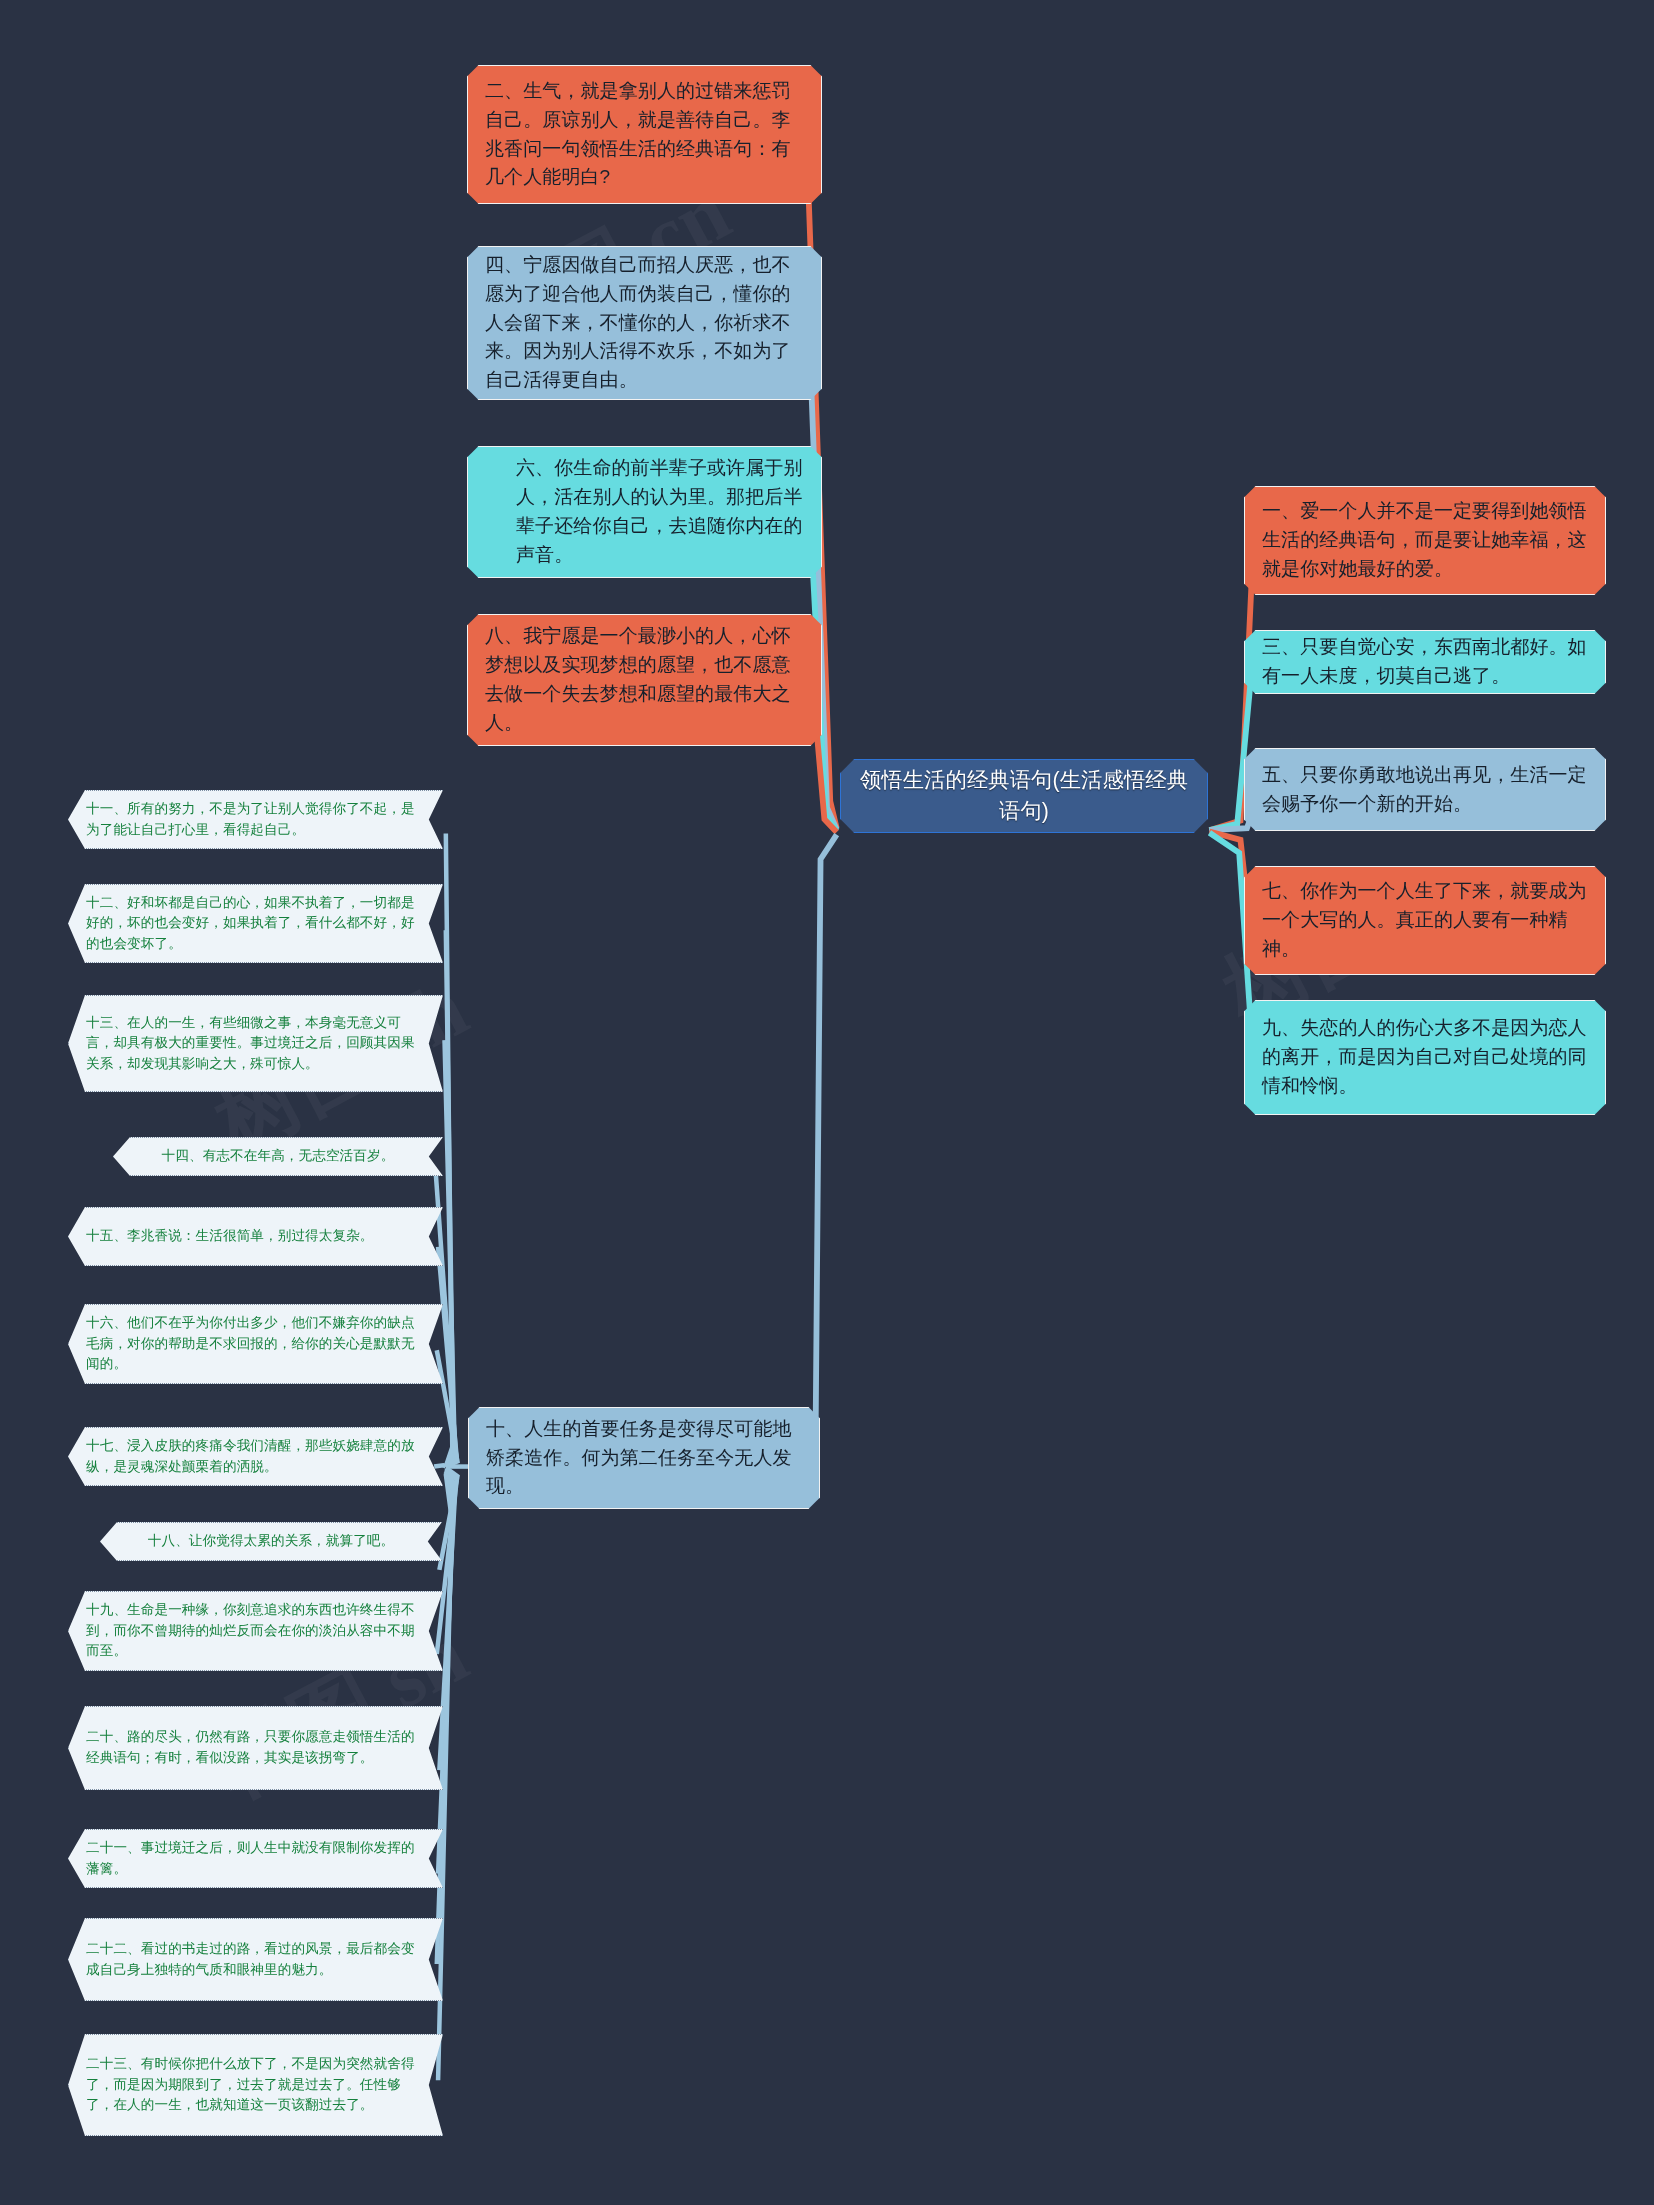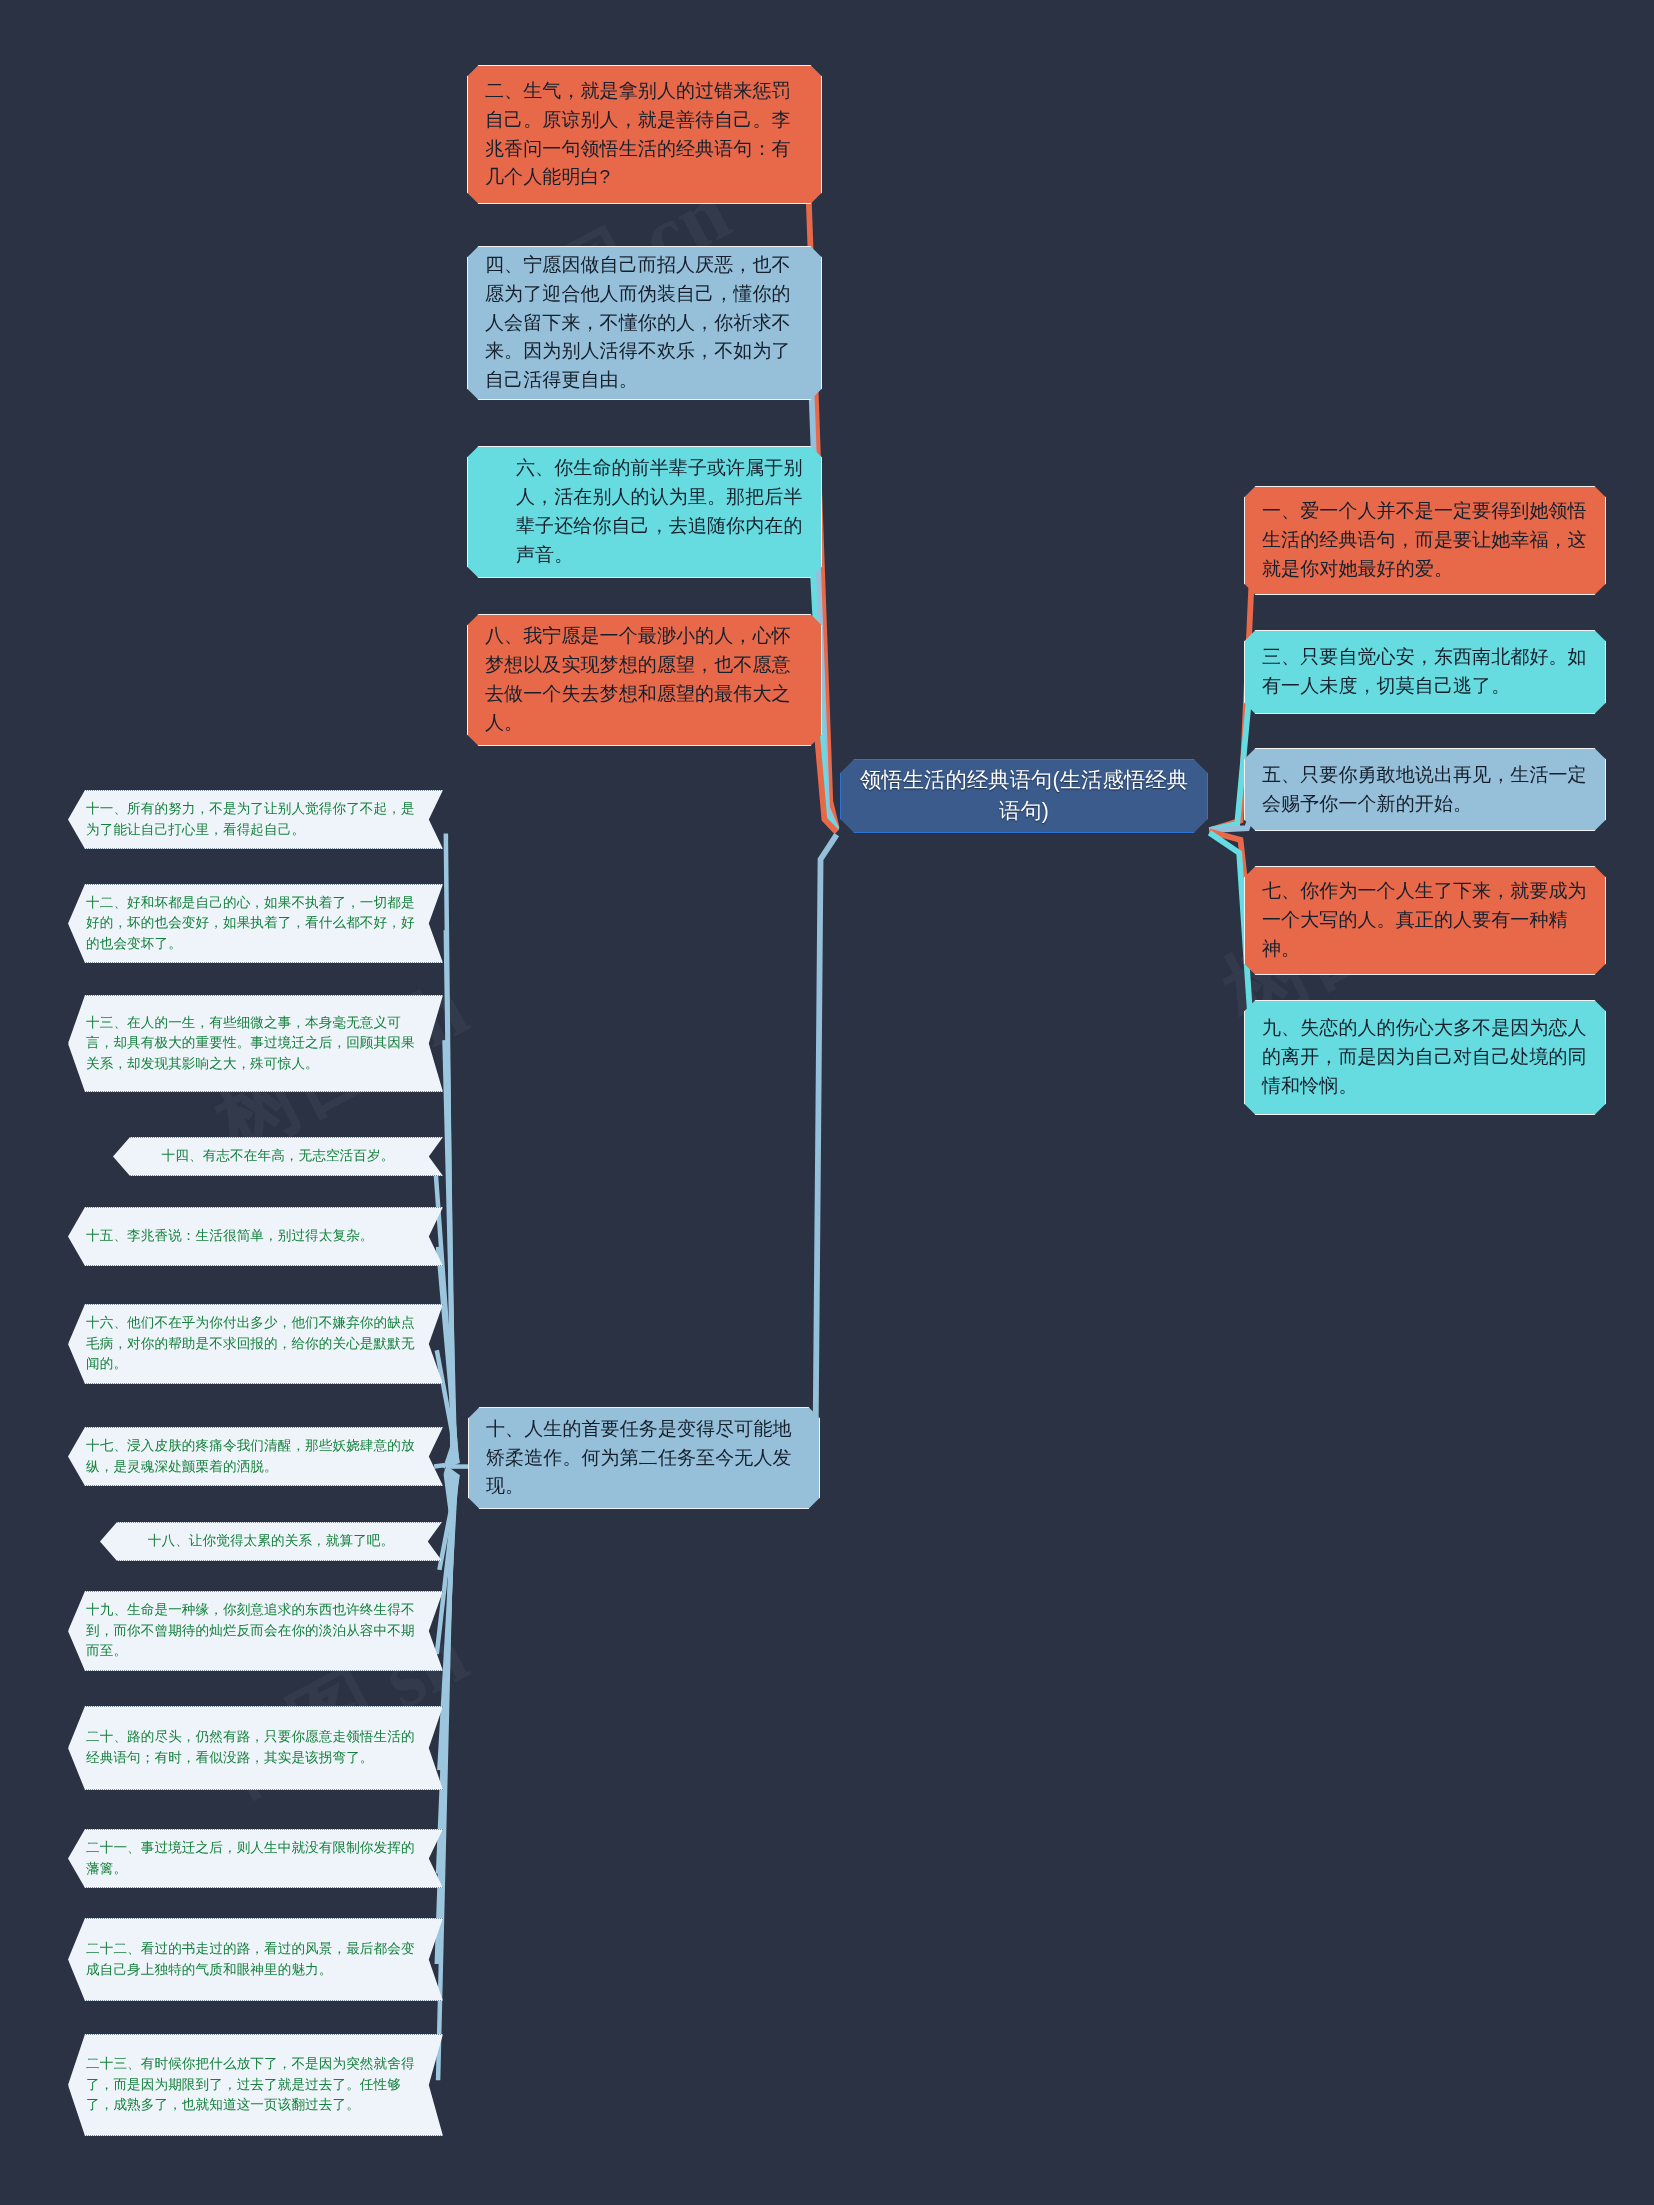--- a/index.html
+++ b/index.html
@@ -129,21 +129,21 @@
   </div>
 
   <div class="node n-orange clip-main fs-md" style="left:467px; top:614px; width:355px; height:132px;">
     <span>八、我宁愿是一个最渺小的人，心怀梦想以及实现梦想的愿望，也不愿意去做一个失去梦想和愿望的最伟大之人。</span>
   </div>
 
   <div class="node n-orange clip-main fs-md" style="left:1244px; top:486px; width:362px; height:109px;">
     <span>一、爱一个人并不是一定要得到她领悟生活的经典语句，而是要让她幸福，这就是你对她最好的爱。</span>
   </div>
 
-  <div class="node n-cyan clip-main fs-md" style="left:1244px; top:630px; width:362px; height:84px;">
+  <div class="node n-cyan clip-main fs-md" style="left:1244px; top:630px; width:362px; height:64px;">
     <span>三、只要自觉心安，东西南北都好。如有一人未度，切莫自己逃了。</span>
   </div>
 
   <div class="node n-blue clip-main fs-md" style="left:1244px; top:748px; width:362px; height:83px;">
     <span>五、只要你勇敢地说出再见，生活一定会赐予你一个新的开始。</span>
   </div>
 
   <div class="node n-orange clip-main fs-md" style="left:1244px; top:866px; width:362px; height:109px;">
     <span>七、你作为一个人生了下来，就要成为一个大写的人。真正的人要有一种精神。</span>
   </div>
@@ -198,17 +198,17 @@
 
   <div class="node n-pale clip-arrow fs-sm" style="left:68px; top:1829px; width:375px; height:59px;">
     <span>二十一、事过境迁之后，则人生中就没有限制你发挥的藩篱。</span>
   </div>
 
   <div class="node n-pale clip-arrow fs-sm" style="left:68px; top:1918px; width:375px; height:83px;">
     <span>二十二、看过的书走过的路，看过的风景，最后都会变成自己身上独特的气质和眼神里的魅力。</span>
   </div>
 
   <div class="node n-pale clip-arrow fs-sm" style="left:68px; top:2034px; width:375px; height:102px;">
-    <span>二十三、有时候你把什么放下了，不是因为突然就舍得了，而是因为期限到了，过去了就是过去了。任性够了，成熟多了，也就知道这一页该翻过去了。</span>
+    <span>二十三、有时候你把什么放下了，不是因为突然就舍得了，而是因为期限到了，过去了就是过去了。任性够了，在人的一生，也就知道这一页该翻过去了。</span>
   </div>
 
 </div>
 
 
 </body></html>

